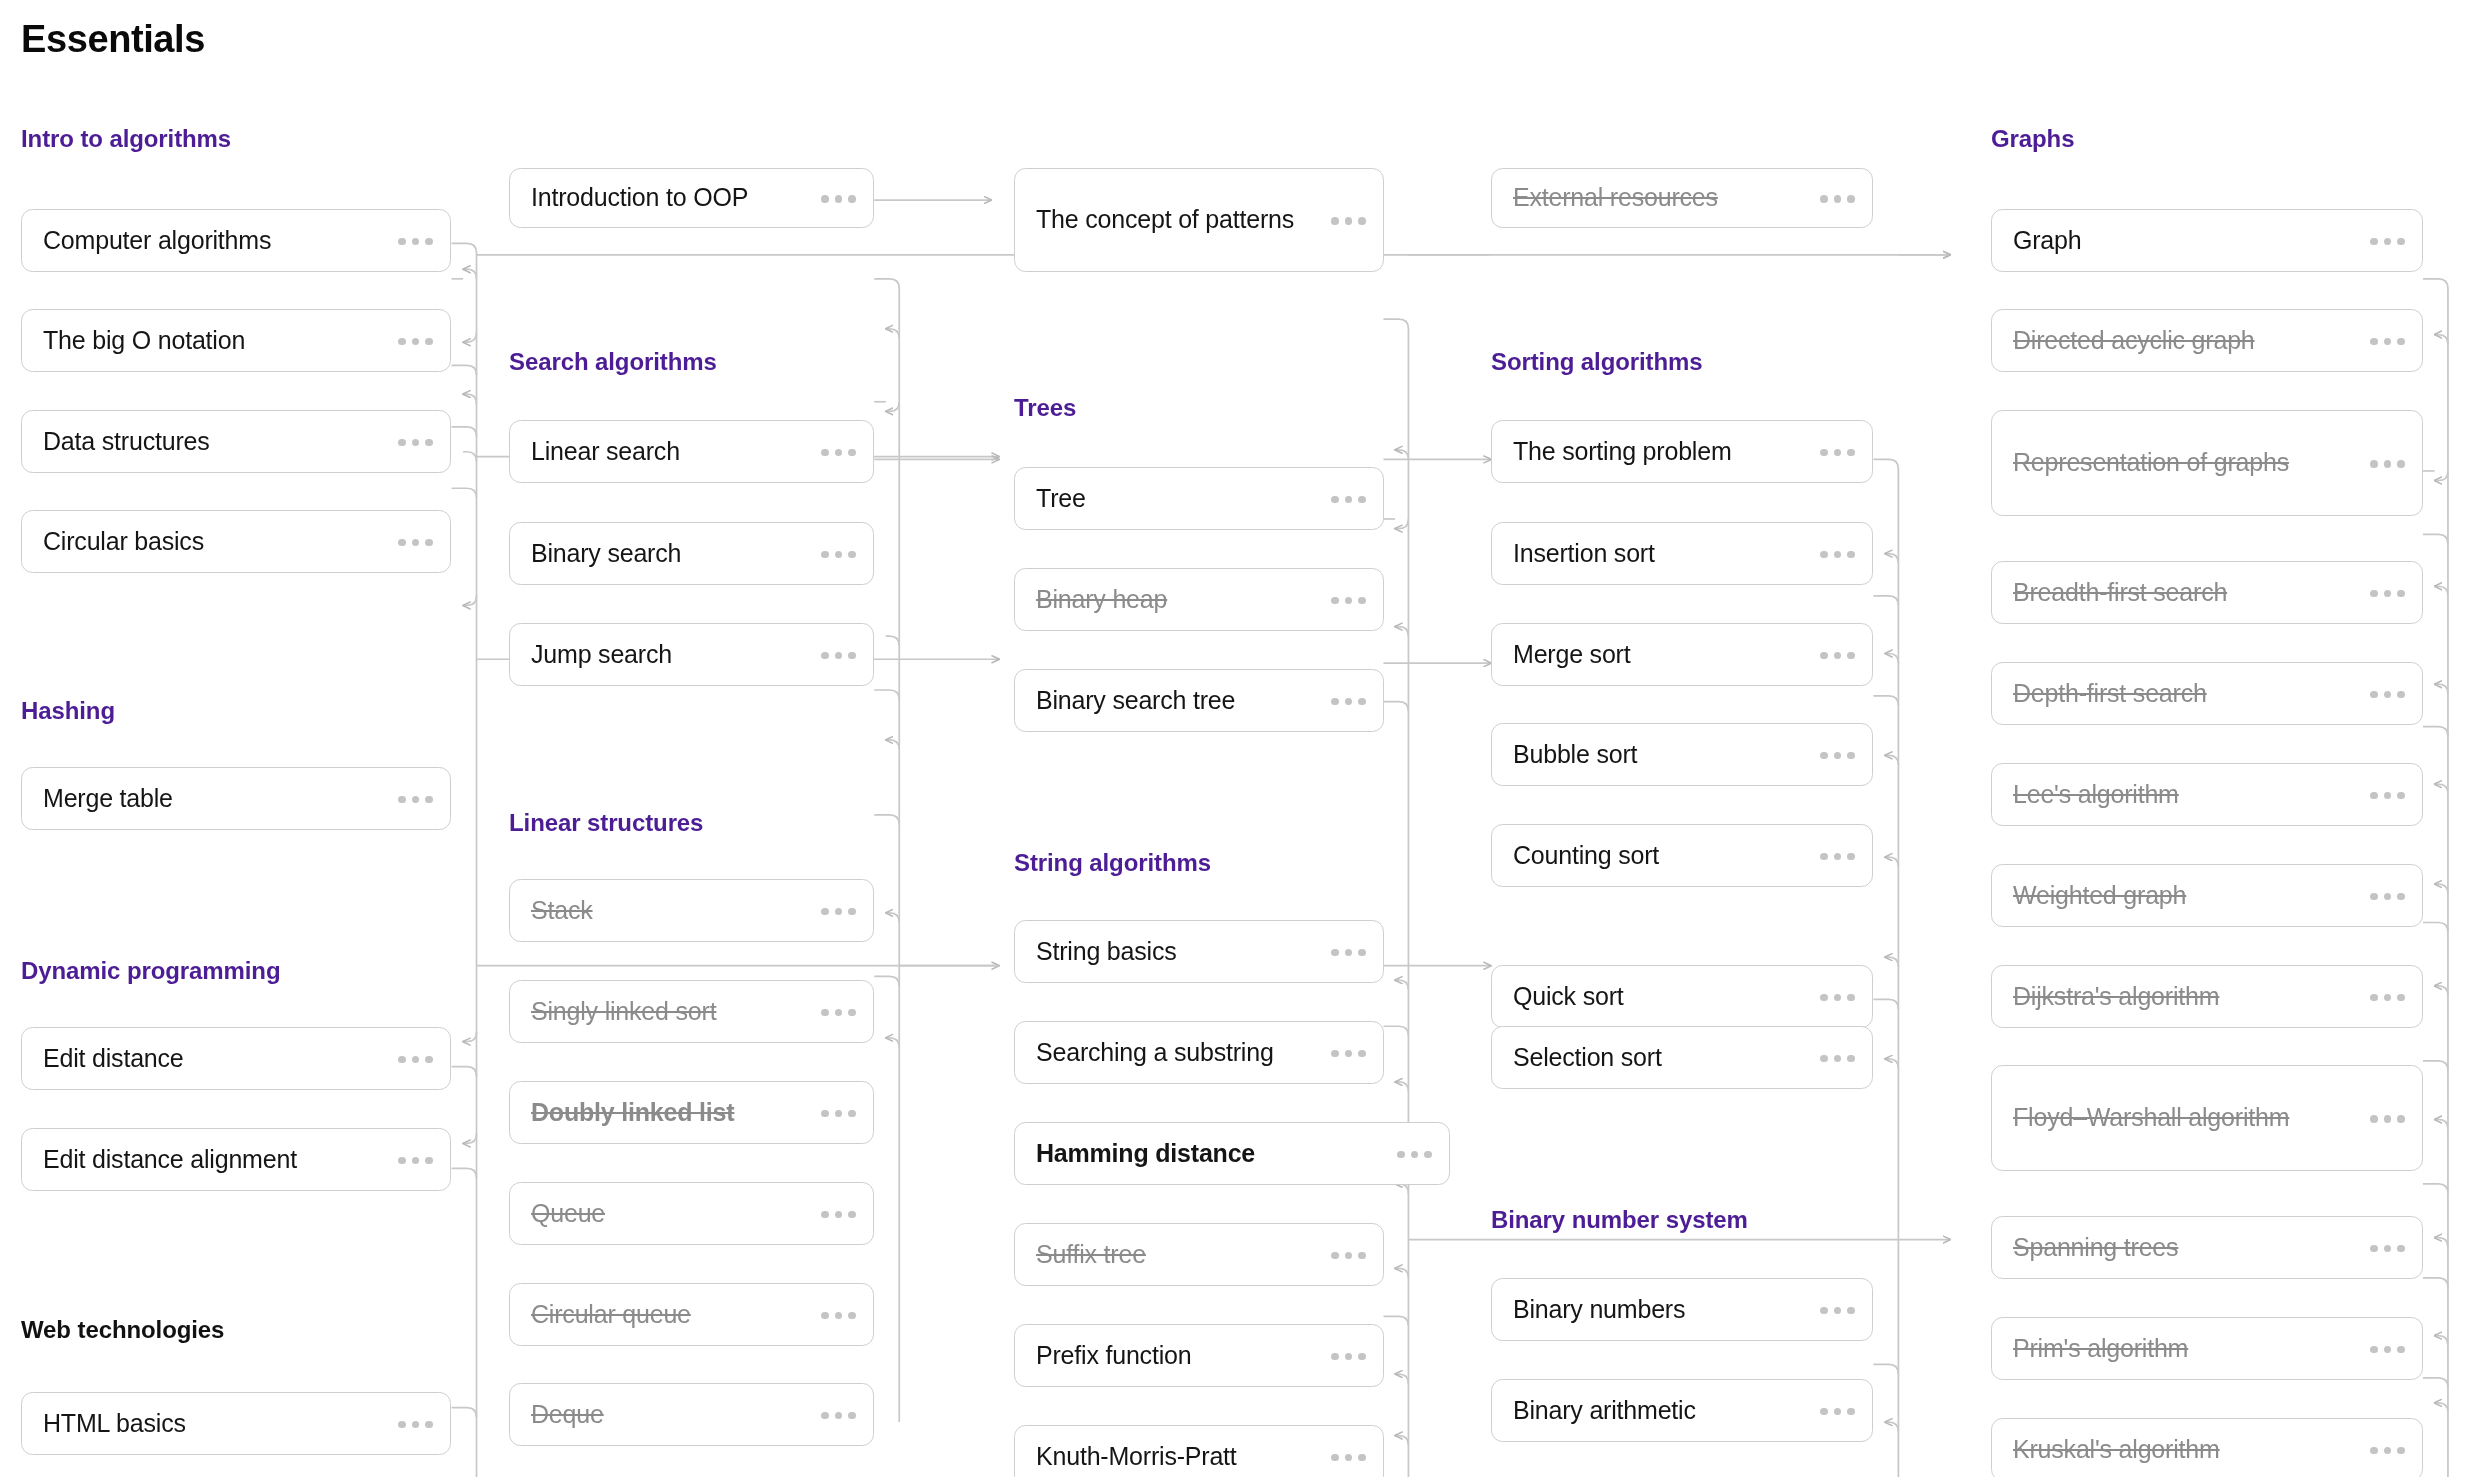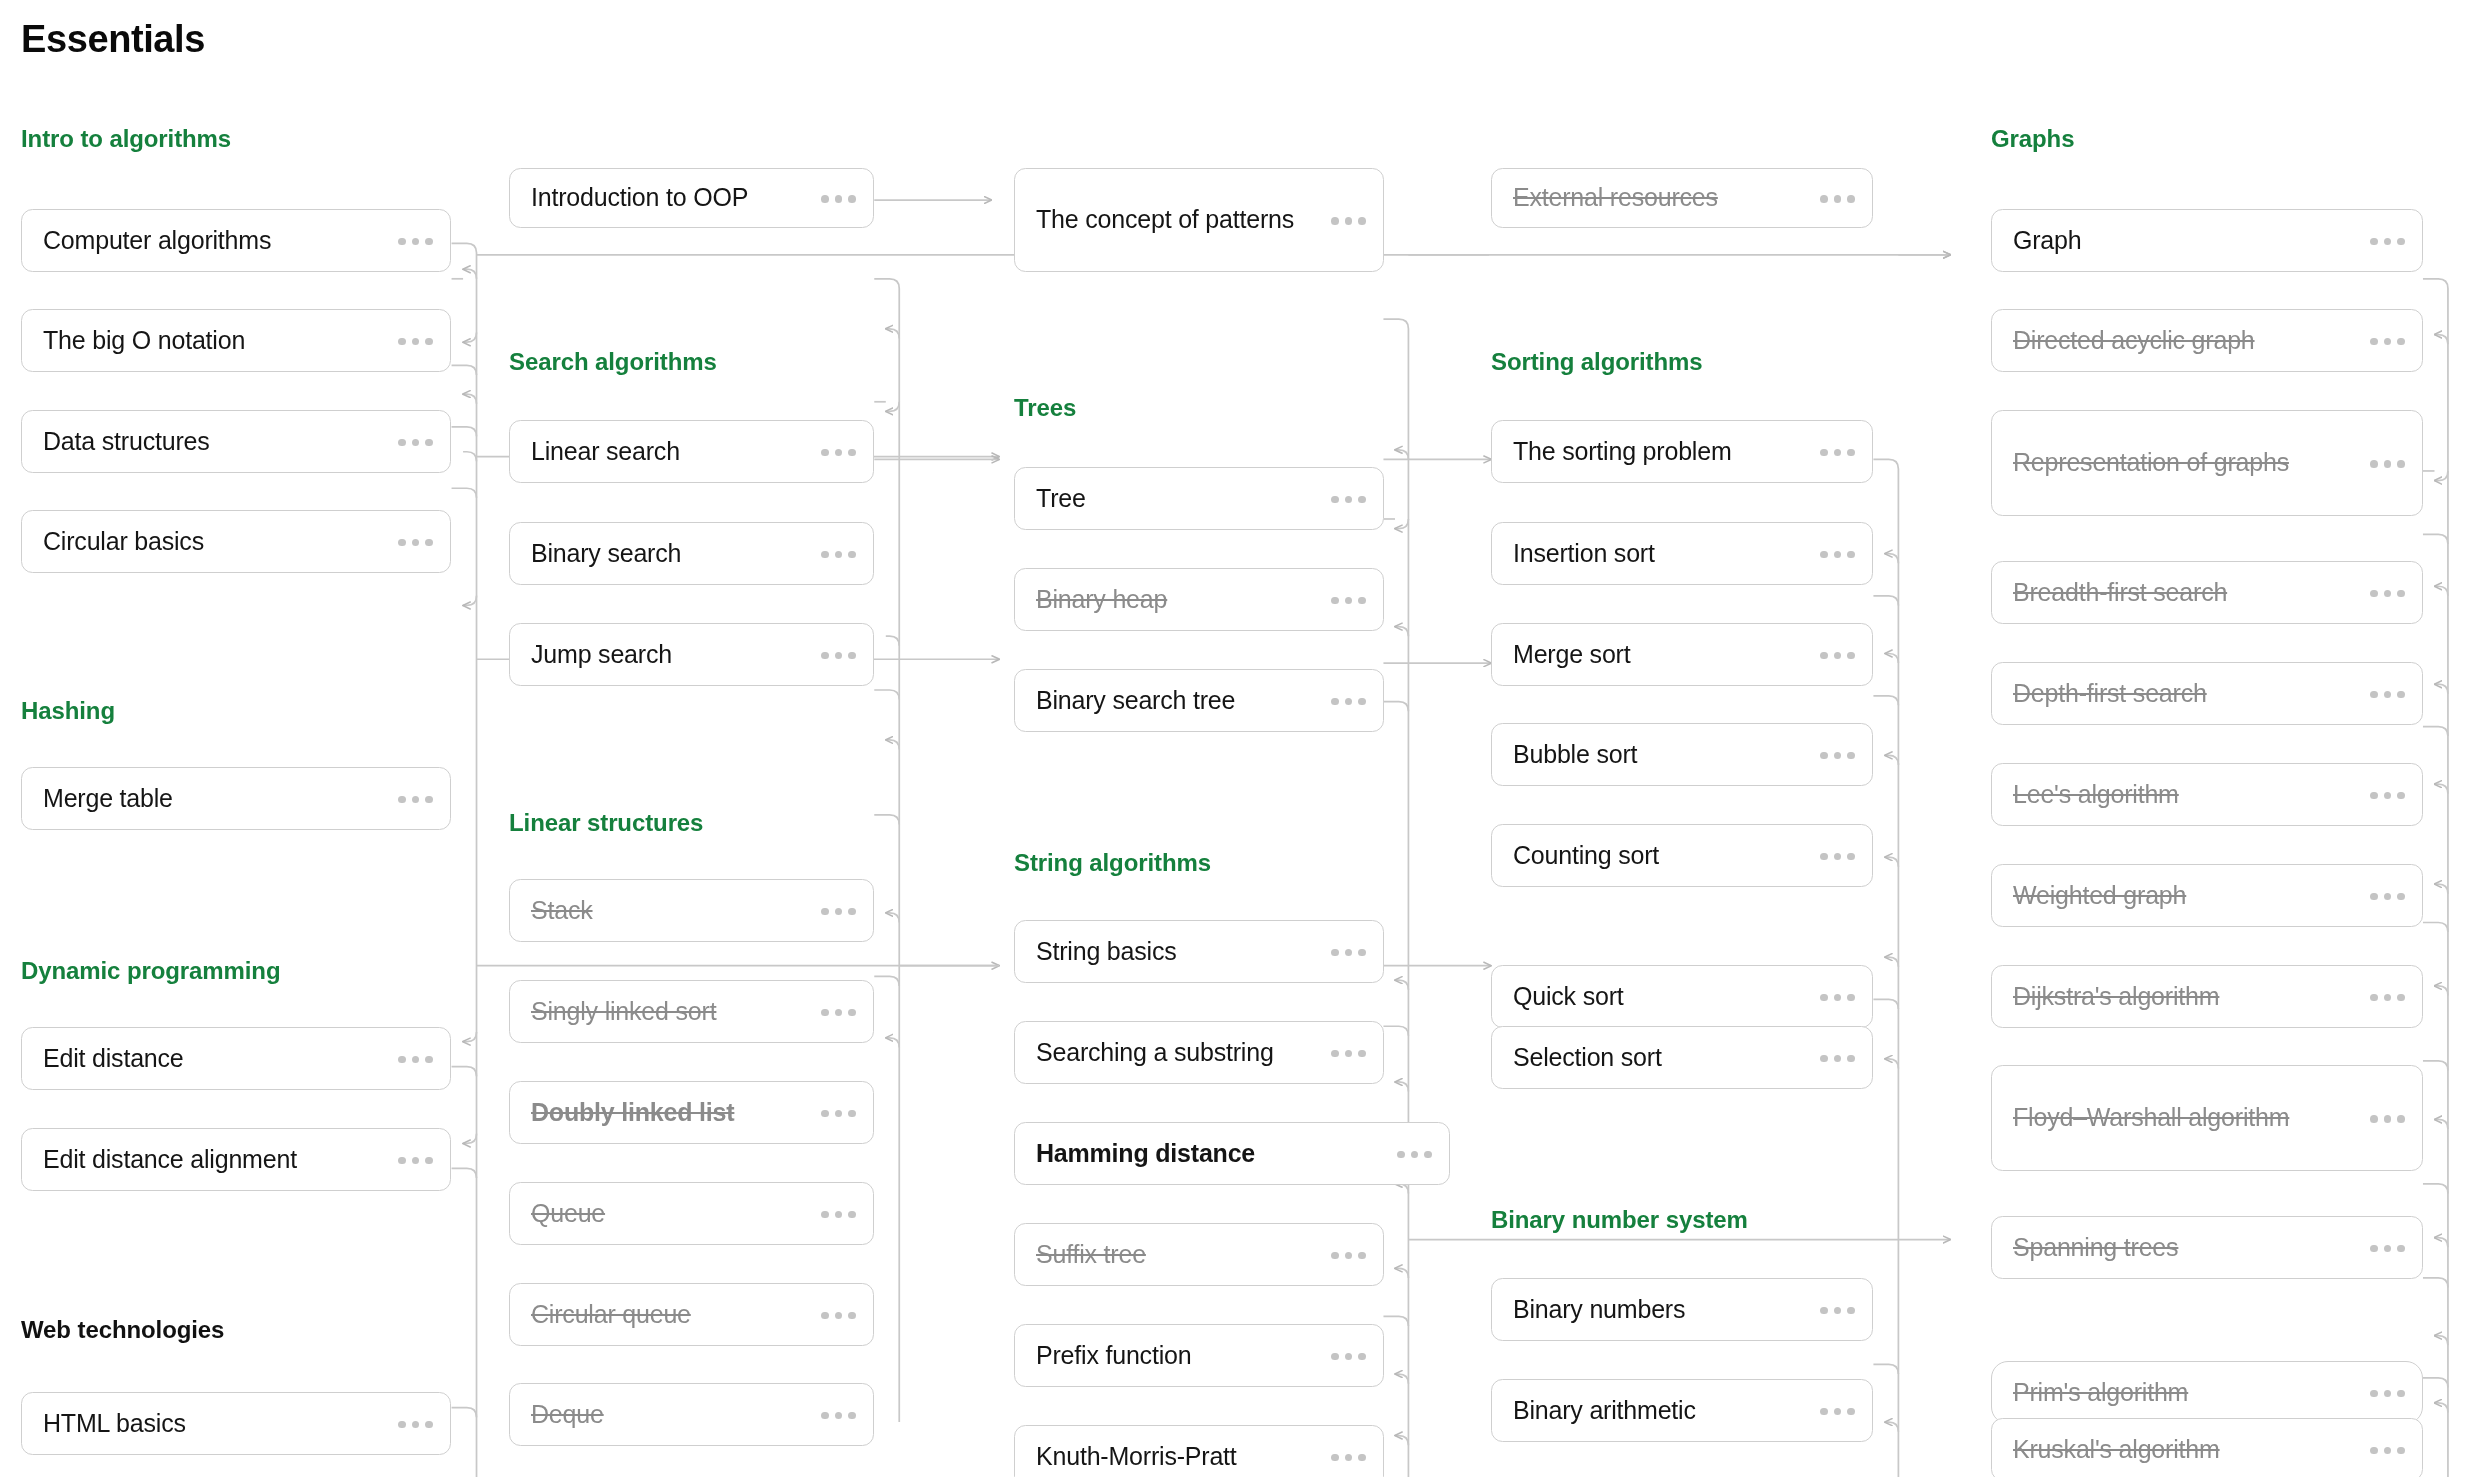--- a/index.html
+++ b/index.html
@@ -42,21 +42,21 @@
     font-size: 38px;
     font-weight: bold;
     color: #0a0a0a;
     letter-spacing: -0.4px;
     line-height: 1.1;
   }
   .group-title {
     position: absolute;
     font-size: 24px;
     font-weight: bold;
-    color: #15803d;
+    color: #4c1d95;
     letter-spacing: -0.1px;
     white-space: nowrap;
     line-height: 1.2;
   }
   .group-title.dark {
     color: #111111;
   }
   .card {
     position: absolute;
     box-sizing: border-box;
@@ -602,21 +602,21 @@
         </span>
       </div>
       <div class="card done" style="left: 1991px; top: 1216px; width: 432px; height: 63px;">
         <span class="label">Spanning trees</span>
         <span class="dots">
           <i></i>
           <i></i>
           <i></i>
         </span>
       </div>
-      <div class="card done" style="left: 1991px; top: 1361px; width: 432px; height: 63px; border-radius: 17px;">
+      <div class="card done" style="left: 1991px; top: 1317px; width: 432px; height: 63px;">
         <span class="label">Prim's algorithm</span>
         <span class="dots">
           <i></i>
           <i></i>
           <i></i>
         </span>
       </div>
       <div class="card done" style="left: 1991px; top: 1418px; width: 432px; height: 63px;">
         <span class="label">Kruskal's algorithm</span>
         <span class="dots">

